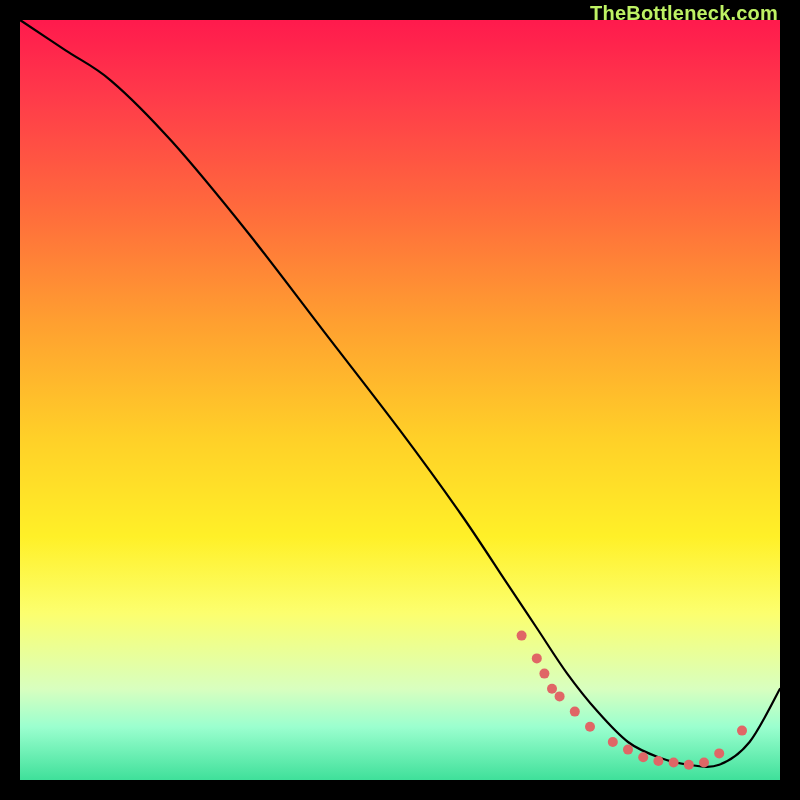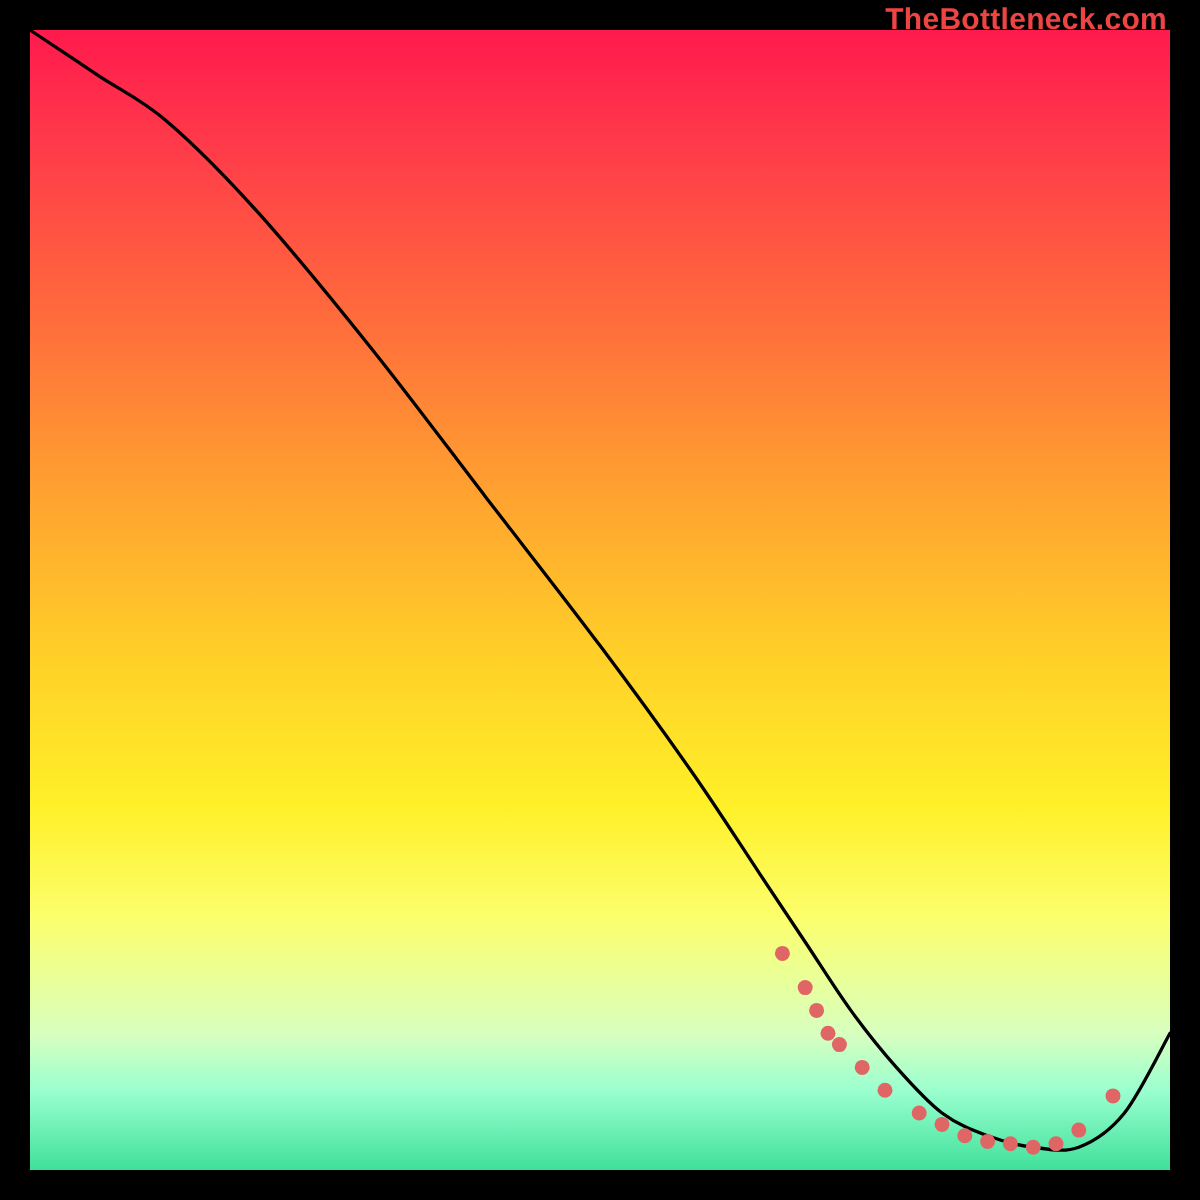--- a/index.html
+++ b/index.html
@@ -36,21 +36,21 @@
       #3fe09a 100%
     );
   }
   .attribution {
     position: absolute;
     top: 2px;
     right: 22px;
     font-family: Arial, Helvetica, sans-serif;
     font-size: 20px;
     font-weight: 600;
-    color: #ef4444;
+    color: #bef264;
     letter-spacing: 0.2px;
     user-select: none;
   }
   svg.curve {
     position: absolute;
     left: 0;
     top: 0;
     width: 760px;
     height: 760px;
     overflow: visible;

